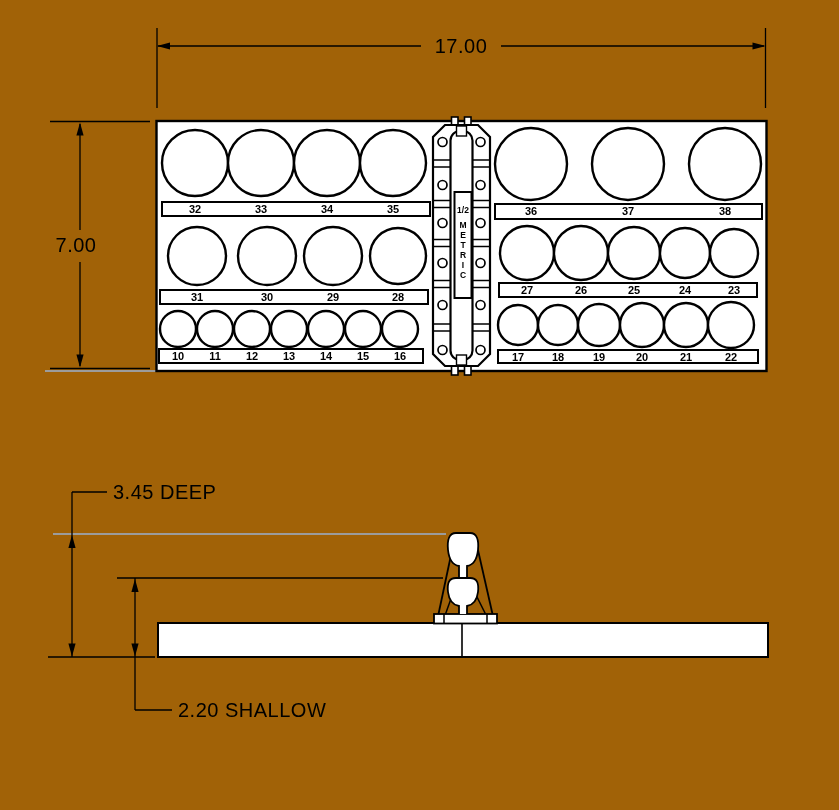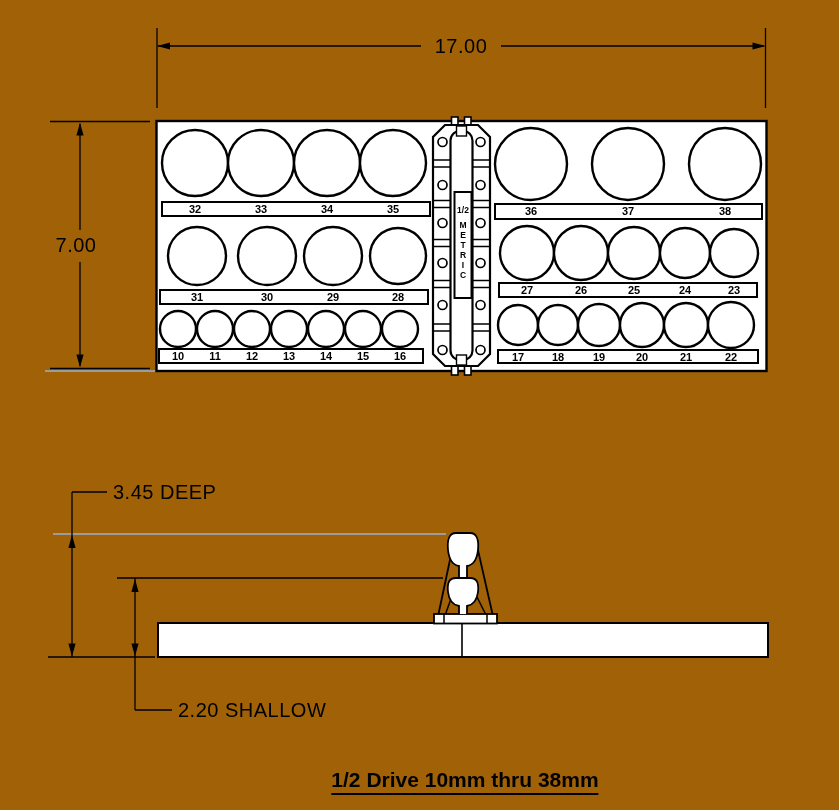--- a/index.html
+++ b/index.html
@@ -218,14 +218,13 @@
         <line x1="438.5" y1="614" x2="452.5" y2="548" stroke-width="1.8"></line>
         <line x1="492.5" y1="614" x2="477.5" y2="548" stroke-width="1.8"></line>
         <line x1="445.5" y1="614" x2="457" y2="582" stroke-width="1.5"></line>
         <line x1="485.5" y1="614" x2="469.5" y2="582" stroke-width="1.5"></line>
         <path d="M 459,578 L 459,566 C 453,565 449,559 448,550 C 447,540 449,533 456,533 L 470,533 C 477,533 479,540 478,550 C 477,559 473,565 467,566 L 467,578" stroke-width="1.8"></path>
         <path d="M 459,614 L 459,606 C 453,605 449,600 448,592 C 447,583 449,578 456,578 L 470,578 C 477,578 479,583 478,592 C 477,600 473,605 467,606 L 467,614" stroke-width="1.8"></path>
       </g>
     </g>
   </svg>
 
-  <div id="title">1/2 Drive 10mm thru 38mm</div>
 </div>
 
 </body></html>

